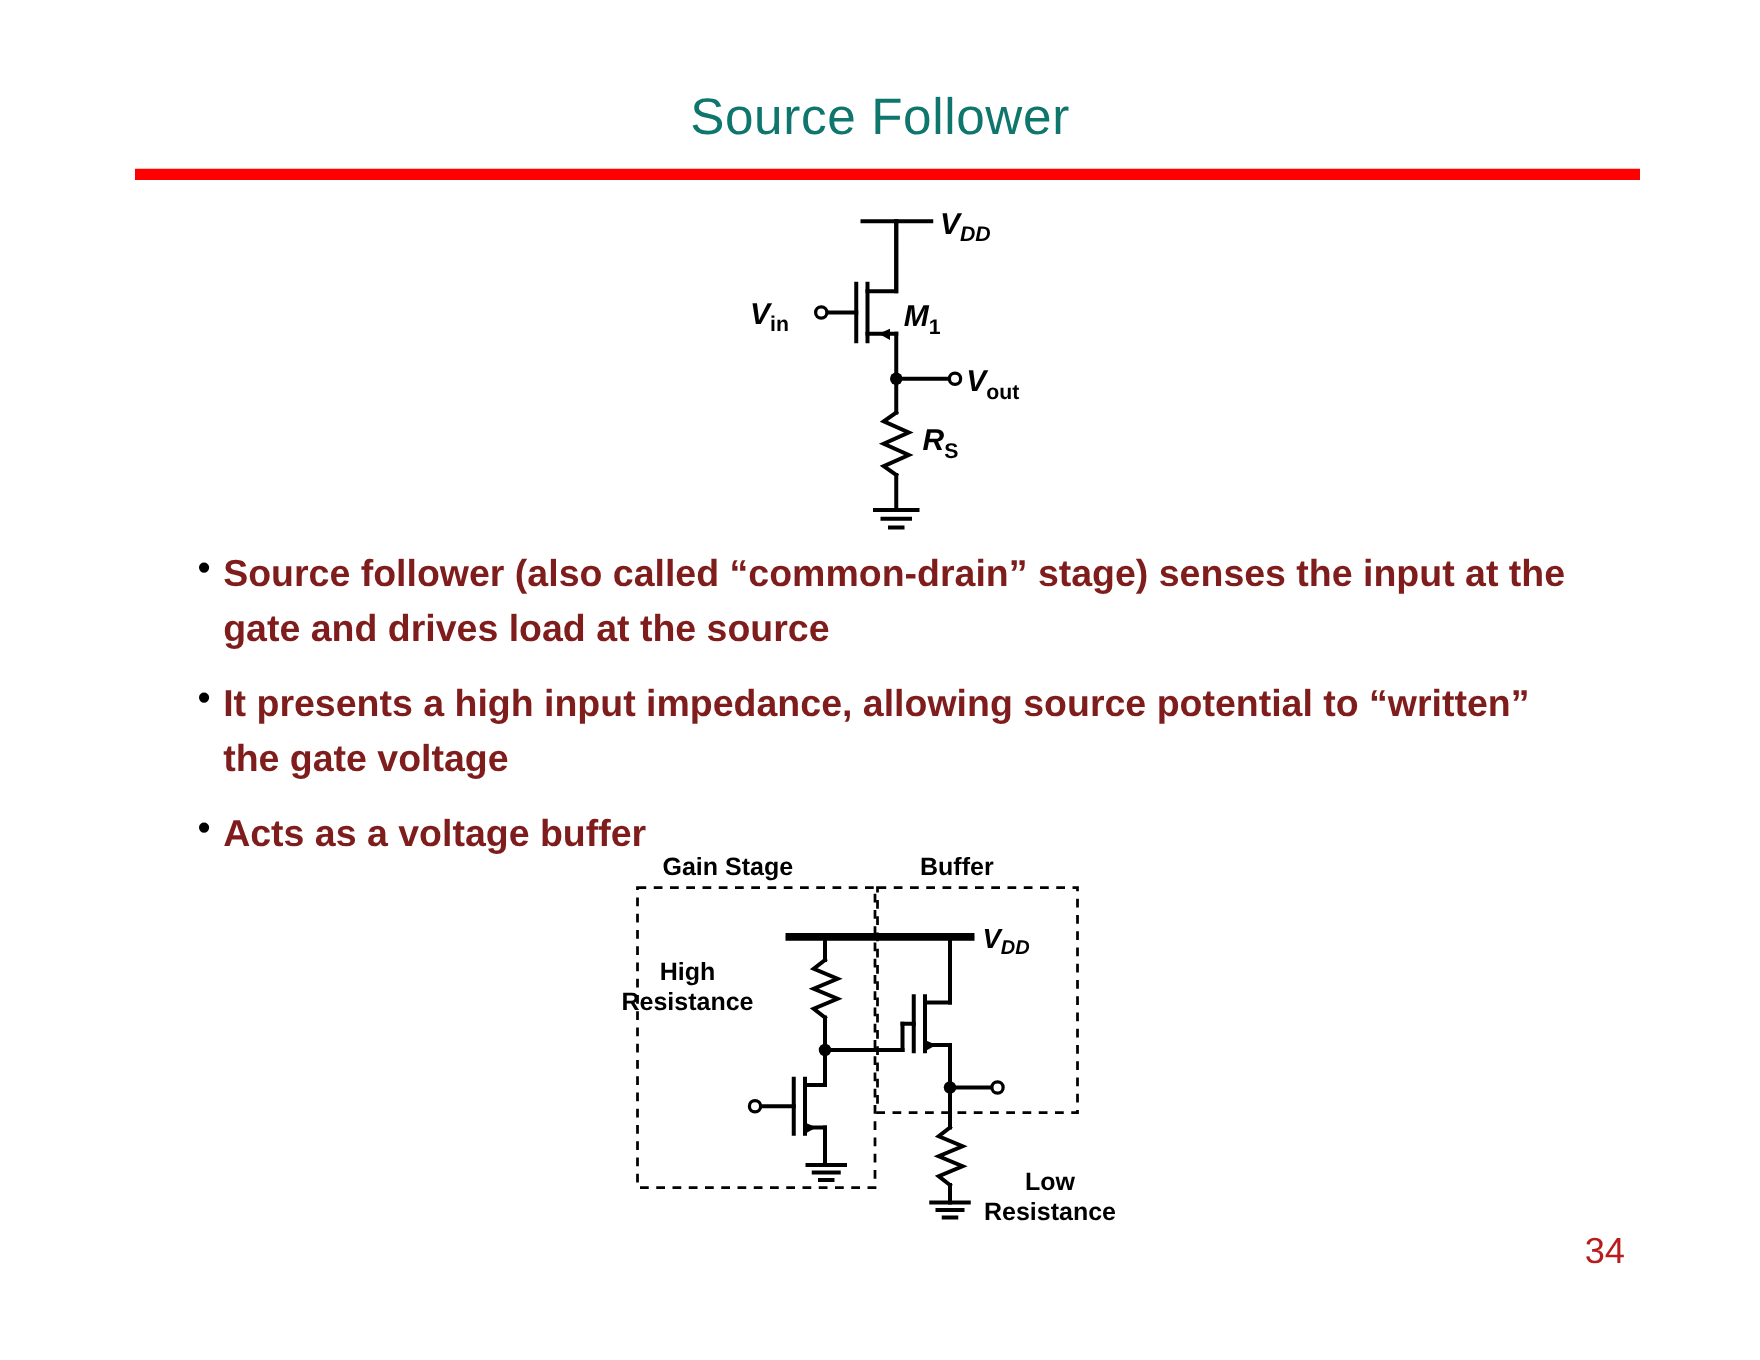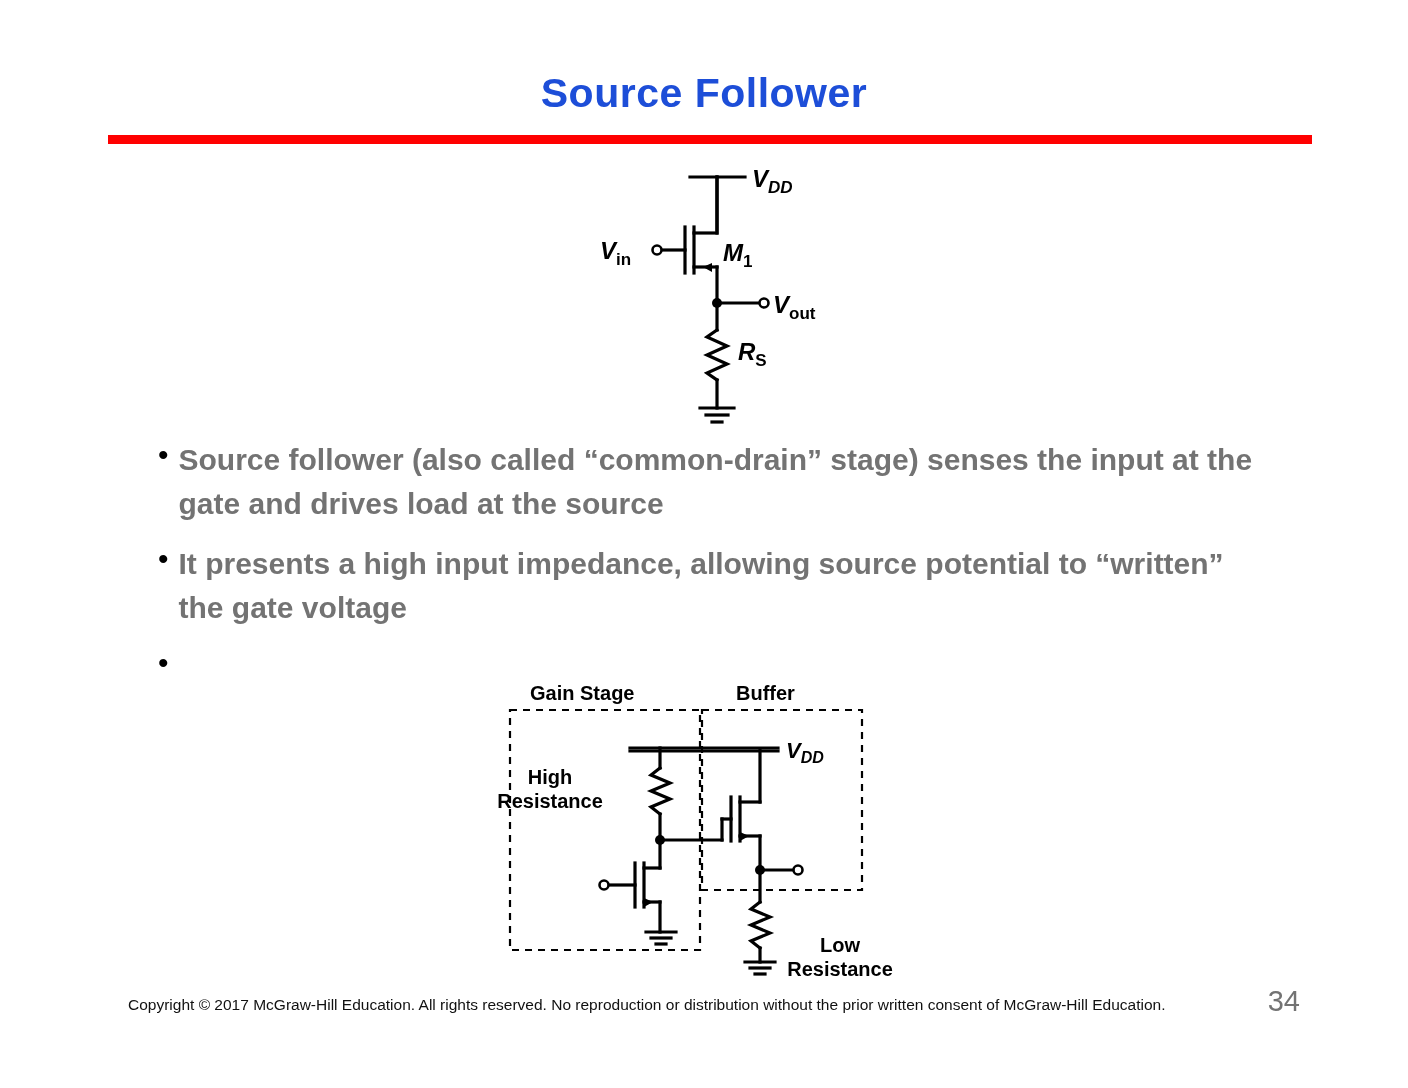--- a/index.html
+++ b/index.html
@@ -19,22 +19,22 @@
     inset: 0;
     background: #ffffff;
   }
   .slide-title {
     position: absolute;
     top: 70px;
     left: 0;
     width: 100%;
     text-align: center;
     font-size: 41px;
-    font-weight: bold;
-    color: #1d4ed8;
+    font-weight: normal;
+    color: #0f766e;
     letter-spacing: 0.5px;
   }
   .title-rule {
     position: absolute;
     top: 135px;
     left: 108px;
     width: 1204px;
     height: 9px;
     background: #ff0000;
   }
@@ -61,21 +61,21 @@
   .bullet .dot {
     font-size: 30px;
     line-height: 34px;
     margin-right: 10px;
     color: #000;
   }
   .bullet .txt {
     font-size: 30px;
     font-weight: bold;
     line-height: 44px;
-    color: #737373;
+    color: #7f1d1d;
     max-width: 1090px;
   }
 
   
   .fig-bottom {
     position: absolute;
     top: 680px;
     left: 488px;
     width: 460px;
     height: 310px;
@@ -87,21 +87,21 @@
     top: 996px;
     font-size: 15.5px;
     color: #111;
     white-space: nowrap;
   }
   .page-number {
     position: absolute;
     right: 108px;
     top: 985px;
     font-size: 29px;
-    color: #737373;
+    color: #b91c1c;
   }
   svg text { font-family: "Liberation Sans", sans-serif; }
 </style>
 </head>
 <body>
 
 <div class="slide">
 
   <div class="slide-title">Source Follower</div>
   <div class="title-rule"></div>
@@ -158,20 +158,21 @@
     <div class="bullet">
       <span class="dot">•</span>
       <span class="txt">Source follower (also called “common-drain” stage) senses the input at the gate and drives load at the source</span>
     </div>
     <div class="bullet">
       <span class="dot">•</span>
       <span class="txt">It presents a high input impedance, allowing source potential to “written” the gate voltage</span>
     </div>
     <div class="bullet">
       <span class="dot">•</span>
+      <span class="txt">Acts as a voltage buffer</span>
     </div>
   </div>
 
   <div class="fig-bottom">
     <svg width="460" height="310" viewBox="0 0 460 310">
 
       <rect x="22" y="30" width="190" height="240" fill="none" stroke="#000" stroke-width="2.2" stroke-dasharray="7,6"></rect>
       <rect x="214" y="30" width="160" height="180" fill="none" stroke="#000" stroke-width="2.2" stroke-dasharray="7,6"></rect>
 
       <g stroke="#000" stroke-width="3.2" fill="none" stroke-linecap="square">
@@ -229,16 +230,15 @@
       <text x="42" y="20" font-size="20" font-weight="bold">Gain Stage</text>
       <text x="248" y="20" font-size="20" font-weight="bold">Buffer</text>
       <text x="62" y="104" font-size="20" font-weight="bold" text-anchor="middle">High</text>
       <text x="62" y="128" font-size="20" font-weight="bold" text-anchor="middle">Resistance</text>
       <text x="352" y="272" font-size="20" font-weight="bold" text-anchor="middle">Low</text>
       <text x="352" y="296" font-size="20" font-weight="bold" text-anchor="middle">Resistance</text>
       <text x="298" y="78" font-size="22" font-style="italic" font-weight="bold">V<tspan font-size="16" dy="5" font-style="italic">DD</tspan></text>
     </svg>
   </div>
 
-  <div class="copyright">Copyright © 2017 McGraw-Hill Education. All rights reserved. No reproduction or distribution without the prior written consent of McGraw-Hill Education.</div>
   <div class="page-number">34</div>
 
 </div>
 
 </body></html>

